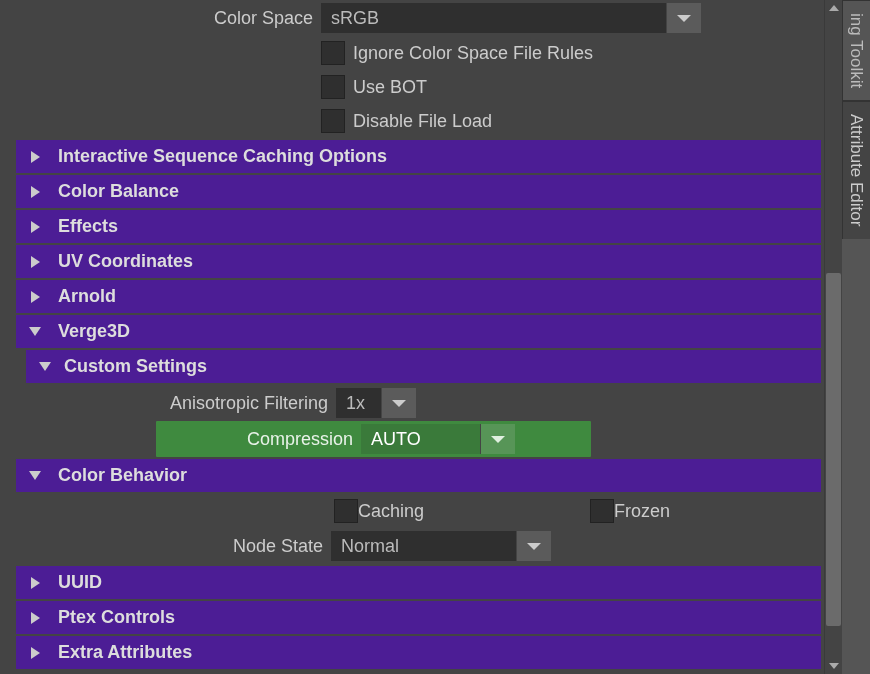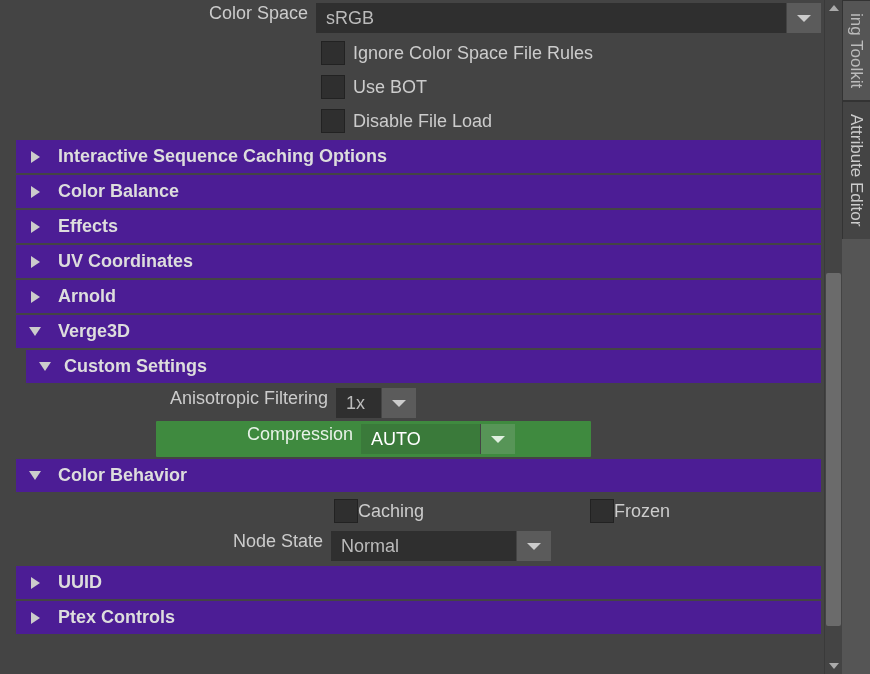--- a/index.html
+++ b/index.html
@@ -60,20 +60,21 @@
       border-top: 1px solid #333;
     }
     .tab-spacer {
       flex: 1;
       background: #555555;
     }
 
     
     .row {
       display: flex;
+      align-items: center;
       padding: 3px 0;
       min-height: 34px;
     }
     .row-label {
       width: 305px;
       text-align: right;
       padding-right: 8px;
       color: #cccccc;
     }
     .row-content {
@@ -213,21 +214,21 @@
 </head>
 <body>
 
 <div class="main-container">
   <div class="editor-panel">
     <div class="scroll-region">
 
       <div class="row">
         <div class="row-label">Color Space</div>
         <div class="row-content">
-          <div class="dropdown" style="width:505px;">
+          <div class="dropdown" style="width:380px;">
             <div class="dropdown-field" style="flex:1;">sRGB</div>
             <div class="dropdown-btn">
                 <div class="chev-down"></div>
               </div>
           </div>
         </div>
       </div>
 
       <div class="row">
         <div class="row-label"></div>
@@ -358,20 +359,26 @@
         <span class="arrow">
             <span class="tri-right"></span>
           </span>
         <span class="section-title">UUID</span>
       </div>
       <div class="section">
         <span class="arrow">
             <span class="tri-right"></span>
           </span>
         <span class="section-title">Ptex Controls</span>
+      </div>
+      <div class="section">
+        <span class="arrow">
+            <span class="tri-right"></span>
+          </span>
+        <span class="section-title">Extra Attributes</span>
       </div>
 
     </div>
   </div>
 
   <div class="scrollbar">
     <div class="sb-btn">
         <div class="tri-up-sm"></div>
       </div>
     <div class="sb-track">

